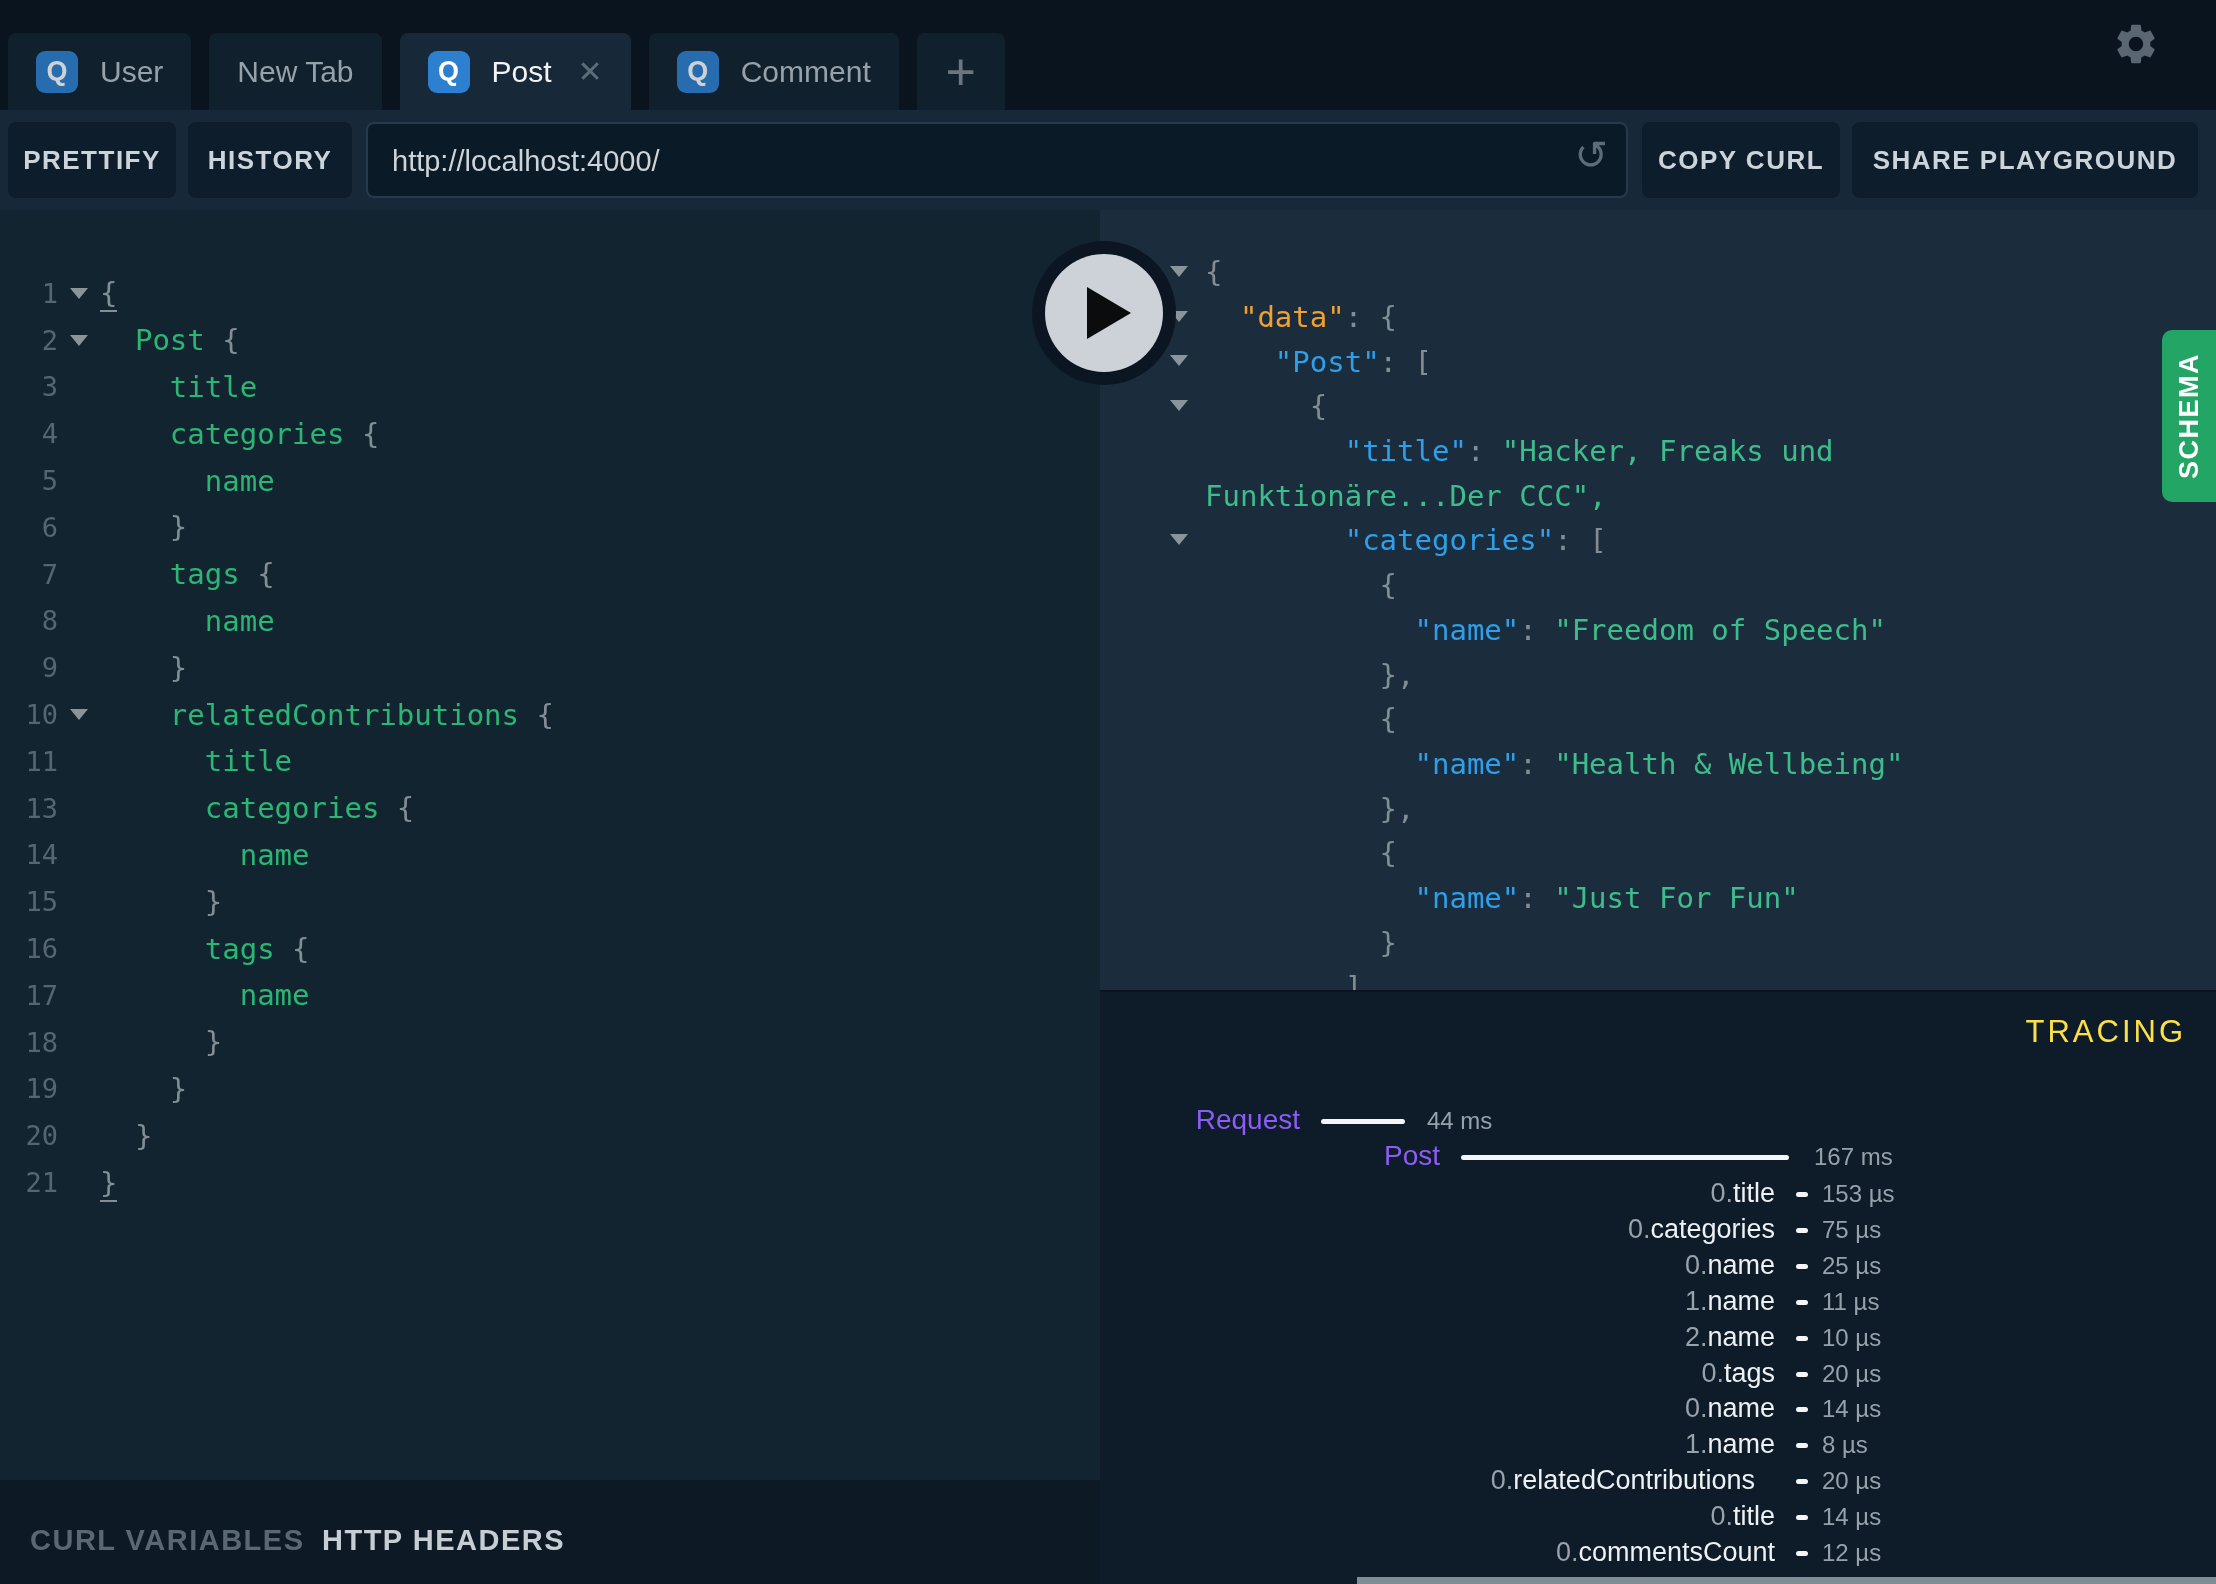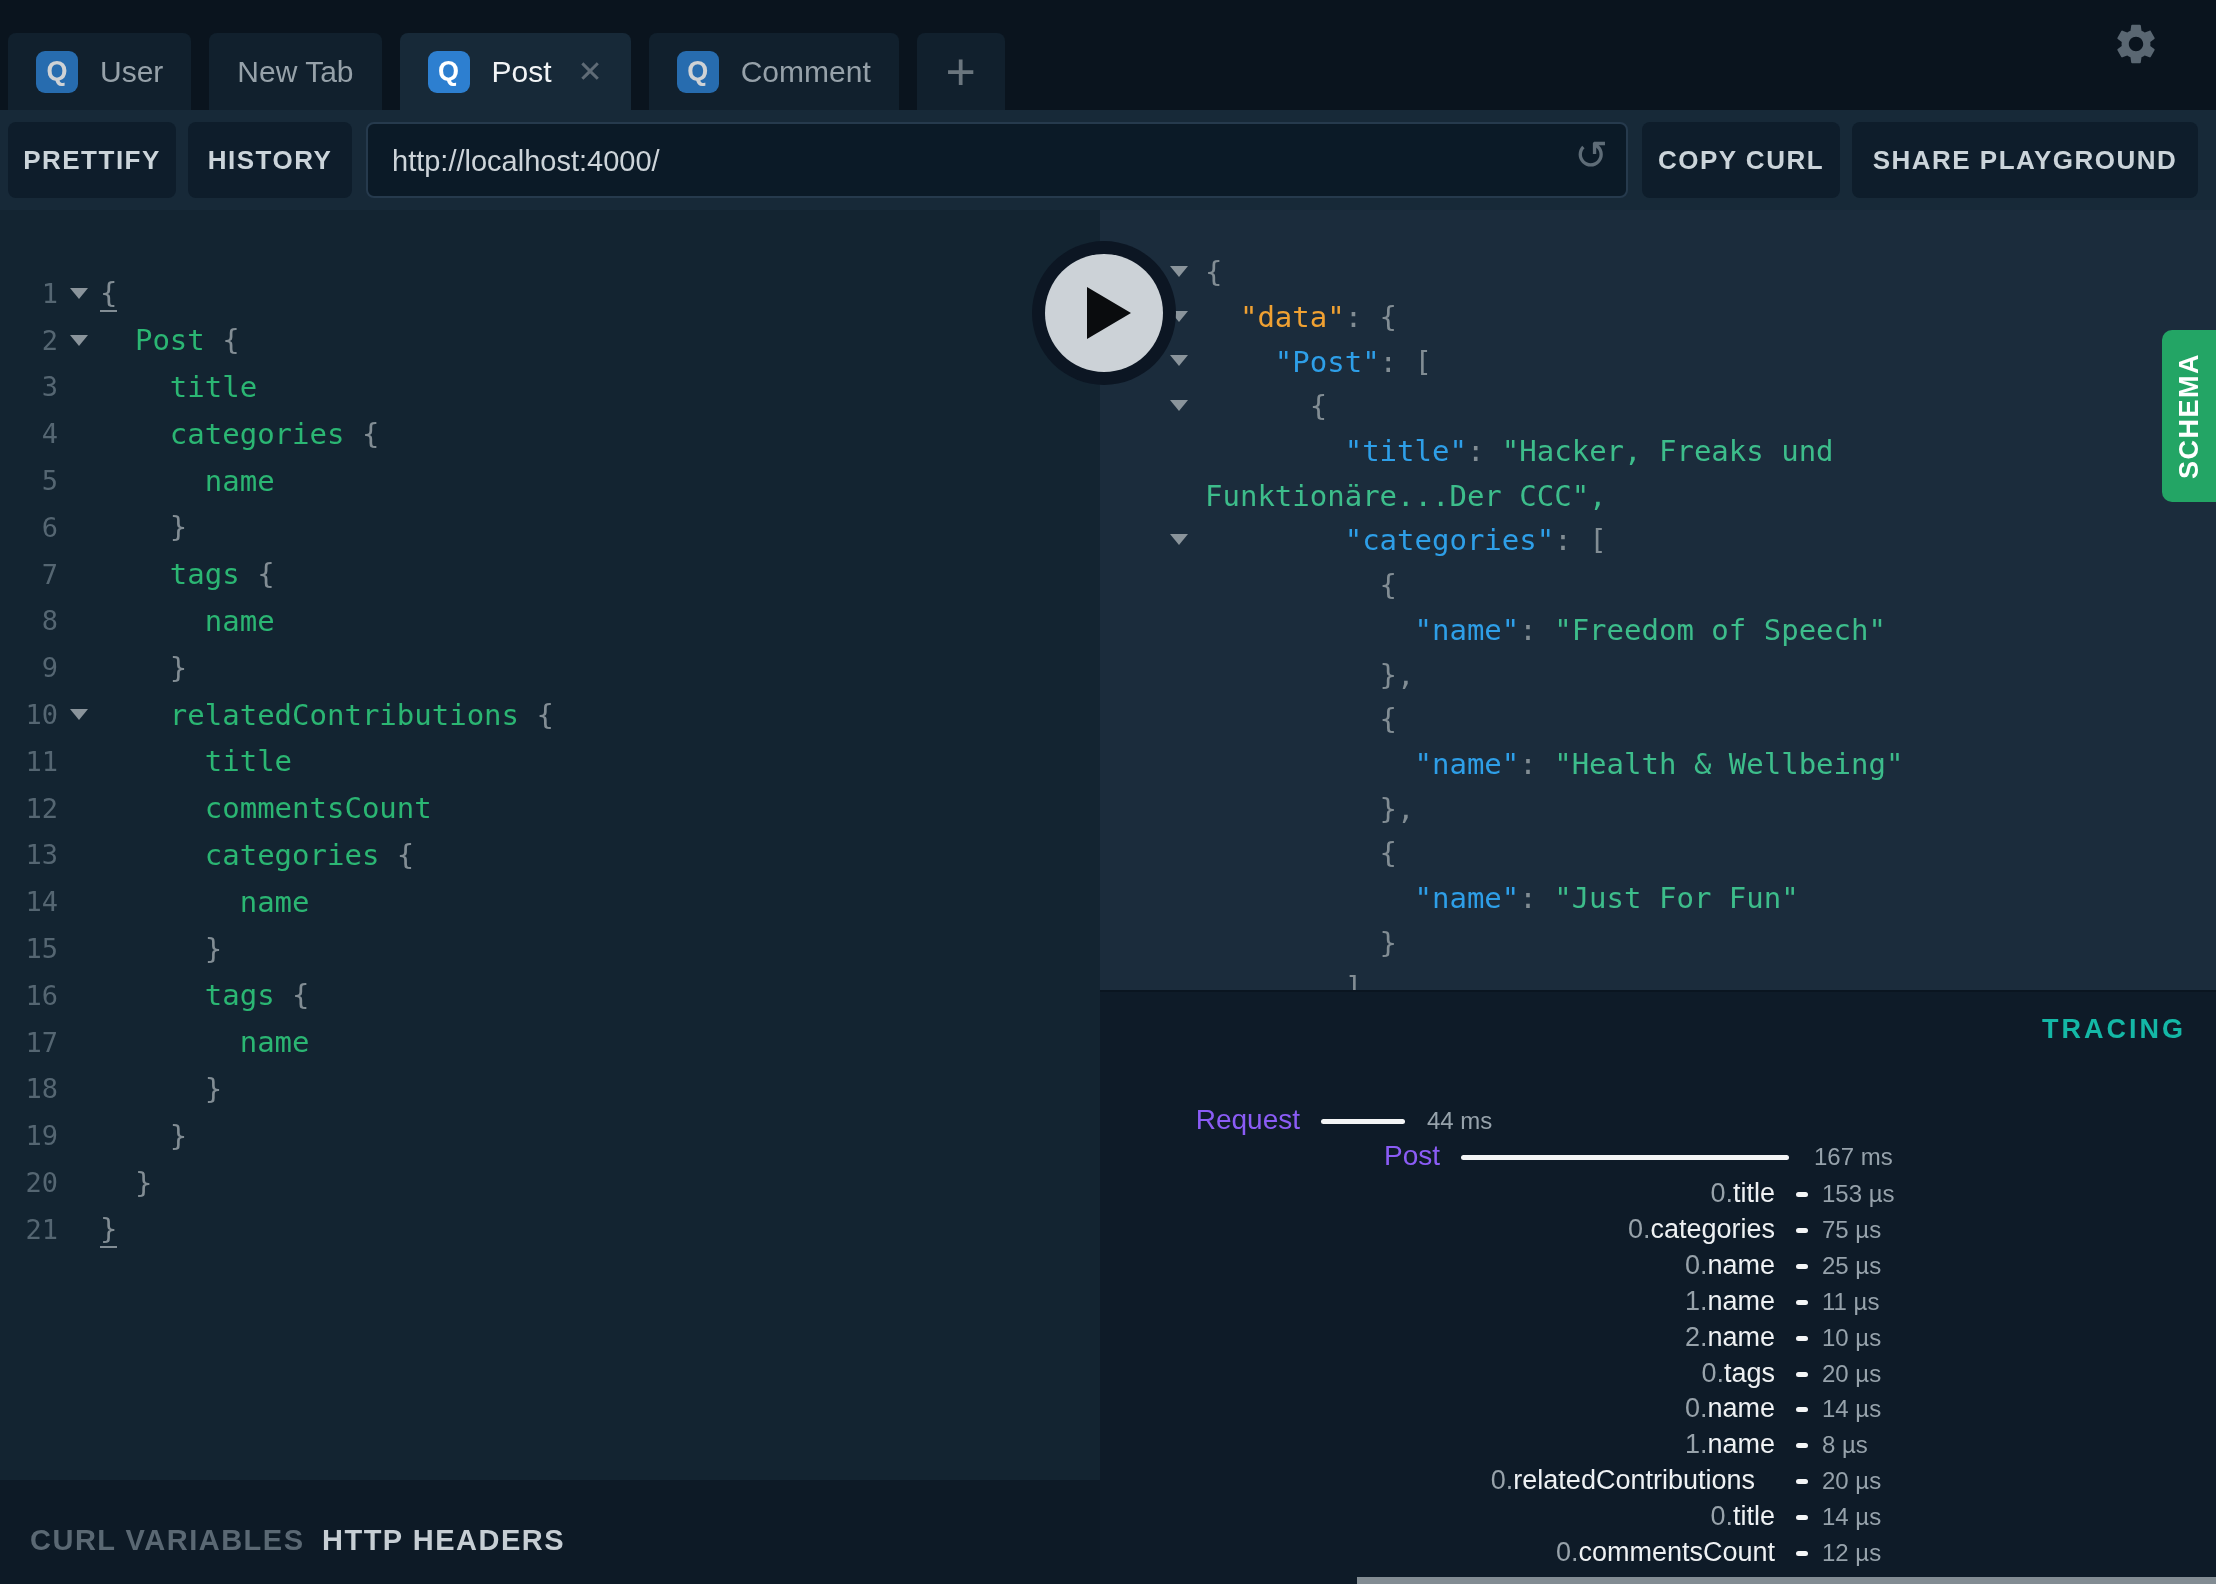--- a/index.html
+++ b/index.html
@@ -68,22 +68,22 @@
   .play .ptri{width:0;height:0;border-top:26px solid transparent;border-bottom:26px solid transparent;
         border-left:44px solid #0a0c0e;margin-left:10px;}
 
   
   .schema-tab{position:absolute;left:2162px;top:330px;width:54px;height:172px;background:#23a565;
         border-radius:10px 0 0 10px;display:flex;align-items:center;justify-content:center;cursor:pointer;}
   .schema-tab span{writing-mode:vertical-rl;transform:rotate(180deg);color:#fff;font-weight:bold;
         font-size:27px;letter-spacing:1.5px;}
 
   
-  .tr-title{position:absolute;right:30px;top:22px;color:#14b8a6;font-weight:bold;
-        font-size:27px;letter-spacing:3px;}
+  .tr-title{position:absolute;right:30px;top:22px;color:#fde047;font-weight:normal;
+        font-size:31px;letter-spacing:3px;}
   .tr-label{position:absolute;white-space:nowrap;color:#8b5cf6;font-size:28px;}
   .tr-flabel{position:absolute;white-space:nowrap;font-size:27px;color:#eef1f3;}
   .tr-flabel .pfx{color:#97a2aa;}
   .tr-bar{position:absolute;height:5px;border-radius:3px;background:#f3f5f6;}
   .tr-val{position:absolute;white-space:nowrap;color:#96a2ab;font-size:24px;}
   .tr-scroll{position:absolute;left:257px;right:0;bottom:0;height:7px;background:#828c93;}
 
   
   .foot-item{position:absolute;top:44px;font-size:29px;font-weight:600;letter-spacing:1.5px;cursor:pointer;}
   .foot-qv{left:30px;color:#5a6873;}
@@ -189,25 +189,20 @@
           <span class="ln">10</span>
           <span class="fold">
             <span class="tri"></span>
           </span>
           <pre><span class="tok-f">    relatedContributions </span><span class="tok-p">{</span></pre>
         </div>
         <div class="cl">
           <span class="ln">11</span>
           <span class="fold"></span>
           <pre><span class="tok-f">      title</span></pre>
-        </div>
-        <div class="cl">
-          <span class="ln">12</span>
-          <span class="fold"></span>
-          <pre><span class="tok-f">      commentsCount</span></pre>
         </div>
         <div class="cl">
           <span class="ln">13</span>
           <span class="fold"></span>
           <pre><span class="tok-f">      categories </span><span class="tok-p">{</span></pre>
         </div>
         <div class="cl">
           <span class="ln">14</span>
           <span class="fold"></span>
           <pre><span class="tok-f">        name</span></pre>

